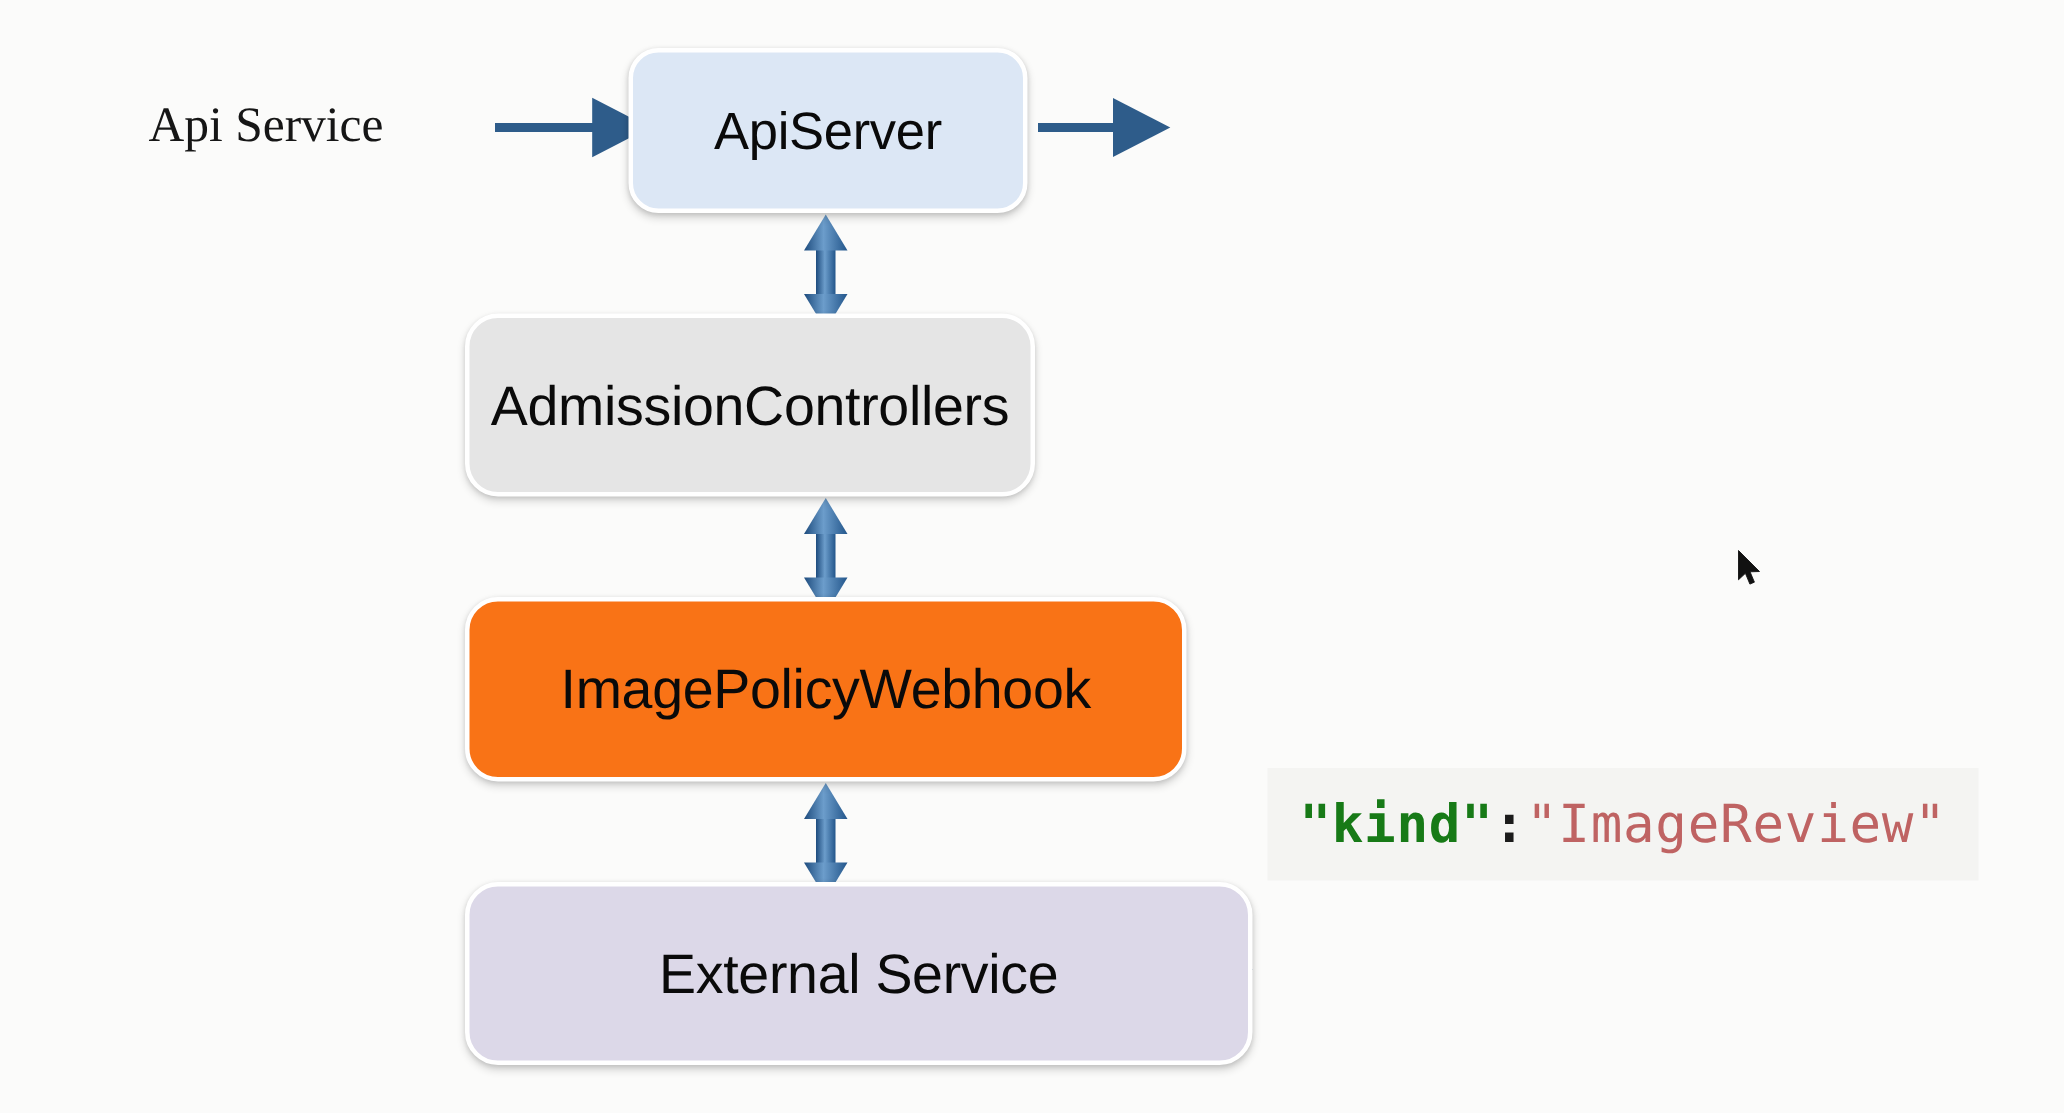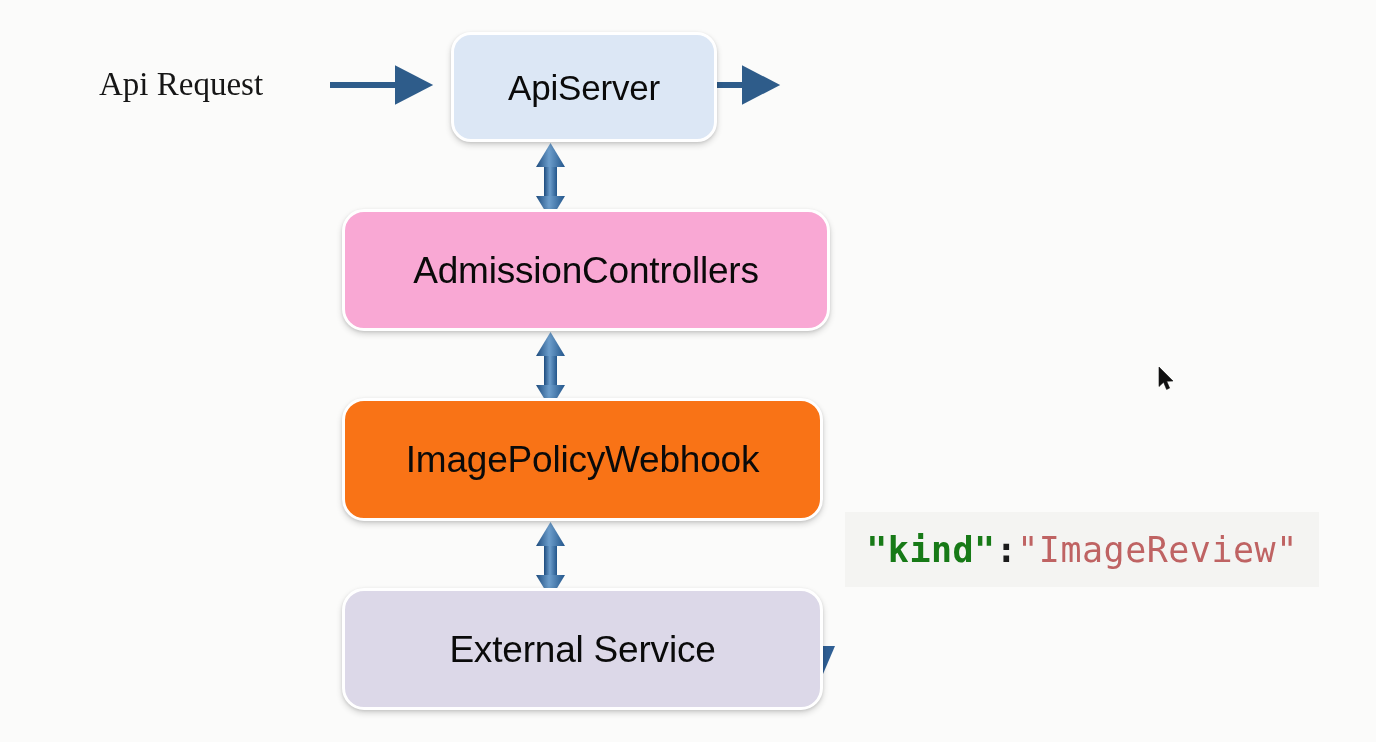--- a/index.html
+++ b/index.html
@@ -26,46 +26,45 @@
     border-radius: 22px;
     border: 3px solid #ffffff;
     box-sizing: border-box;
     box-shadow: 0 3px 6px rgba(0,0,0,0.16), 0 1px 3px rgba(0,0,0,0.10);
     color: #0a0a0a;
     font-family: "Liberation Sans", sans-serif;
     font-weight: 400;
     letter-spacing: -0.2px;
     text-align: center;
     user-select: none;
-    margin-left: 32px;
   }
   .node-label { display: block; line-height: 1; }
 
   #node-apiserver {
     left: 419px; top: 32px;
     width: 266px; height: 110px;
     background: #dce7f5;
     font-size: 35px;
     border-radius: 20px;
   }
   #node-admission {
     left: 310px; top: 209px;
-    width: 488px; height: 122px;
-    background: #f9a8d4;
+    width: 380px; height: 122px;
+    background: #e5e5e5;
     font-size: 37px;
   }
   #node-webhook {
     left: 310px; top: 398px;
     width: 481px; height: 123px;
     background: #f97316;
     font-size: 37px;
   }
   #node-external {
     left: 310px; top: 588px;
-    width: 481px; height: 122px;
+    width: 525px; height: 122px;
     background: #dcd8e8;
     font-size: 37px;
   }
 
   
   .serif-label {
     position: absolute;
     font-family: "Liberation Serif", "DejaVu Serif", serif;
     font-size: 33px;
     color: #161616;
@@ -174,21 +173,21 @@
   </div>
 
   <div class="node" id="node-webhook">
     <span class="node-label">ImagePolicyWebhook</span>
   </div>
 
   <div class="node" id="node-external">
     <span class="node-label">External Service</span>
   </div>
 
-  <div class="serif-label" id="label-api-request">Api Request</div>
+  <div class="serif-label" id="label-api-request">Api Service</div>
 
 
   <div id="code-snippet">
     <span class="tok-key">"kind"</span>
       <span class="tok-colon">:</span>
       <span class="tok-str">"ImageReview"</span>
   </div>
 
   <svg id="mouse-cursor" viewBox="0 0 18 26" xmlns="http://www.w3.org/2000/svg">
     <path d="M1,1 L1,20.5 L5.6,16.2 L8.6,23.4 L11.6,22.1 L8.7,15.2 L15,15.0 Z" fill="#111111" stroke="#111111" stroke-width="0.6" stroke-linejoin="round"></path>

